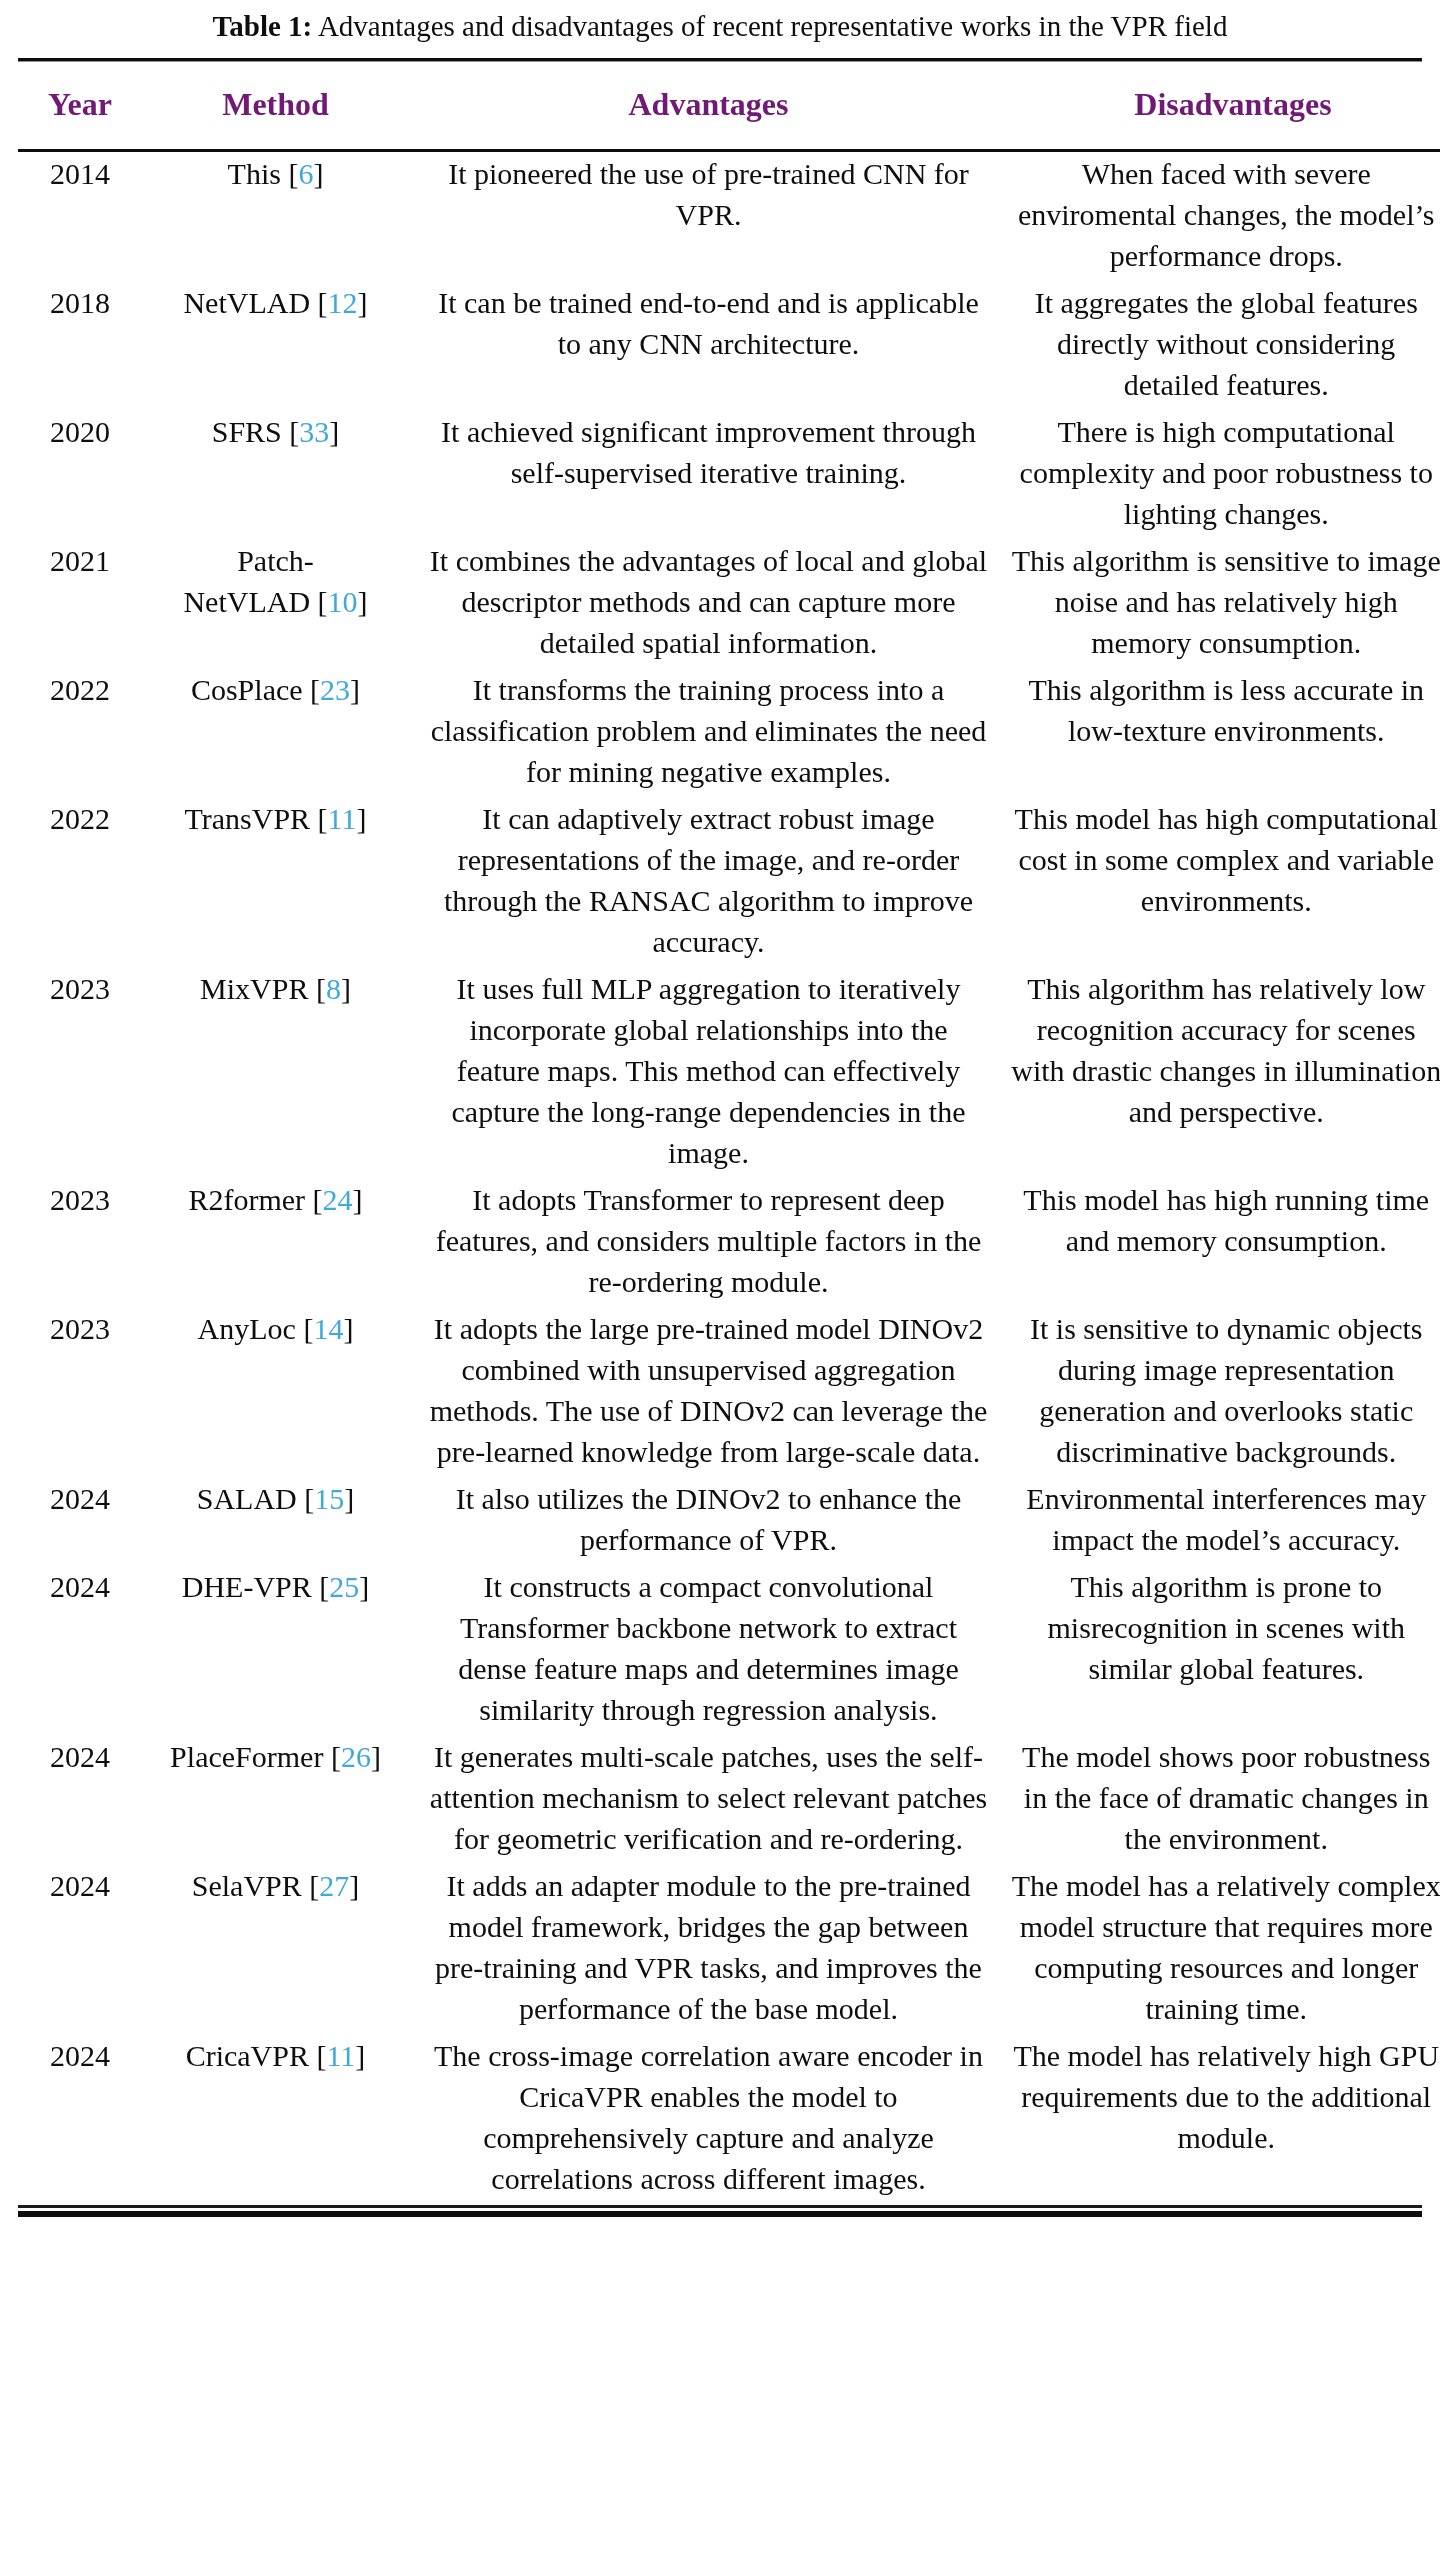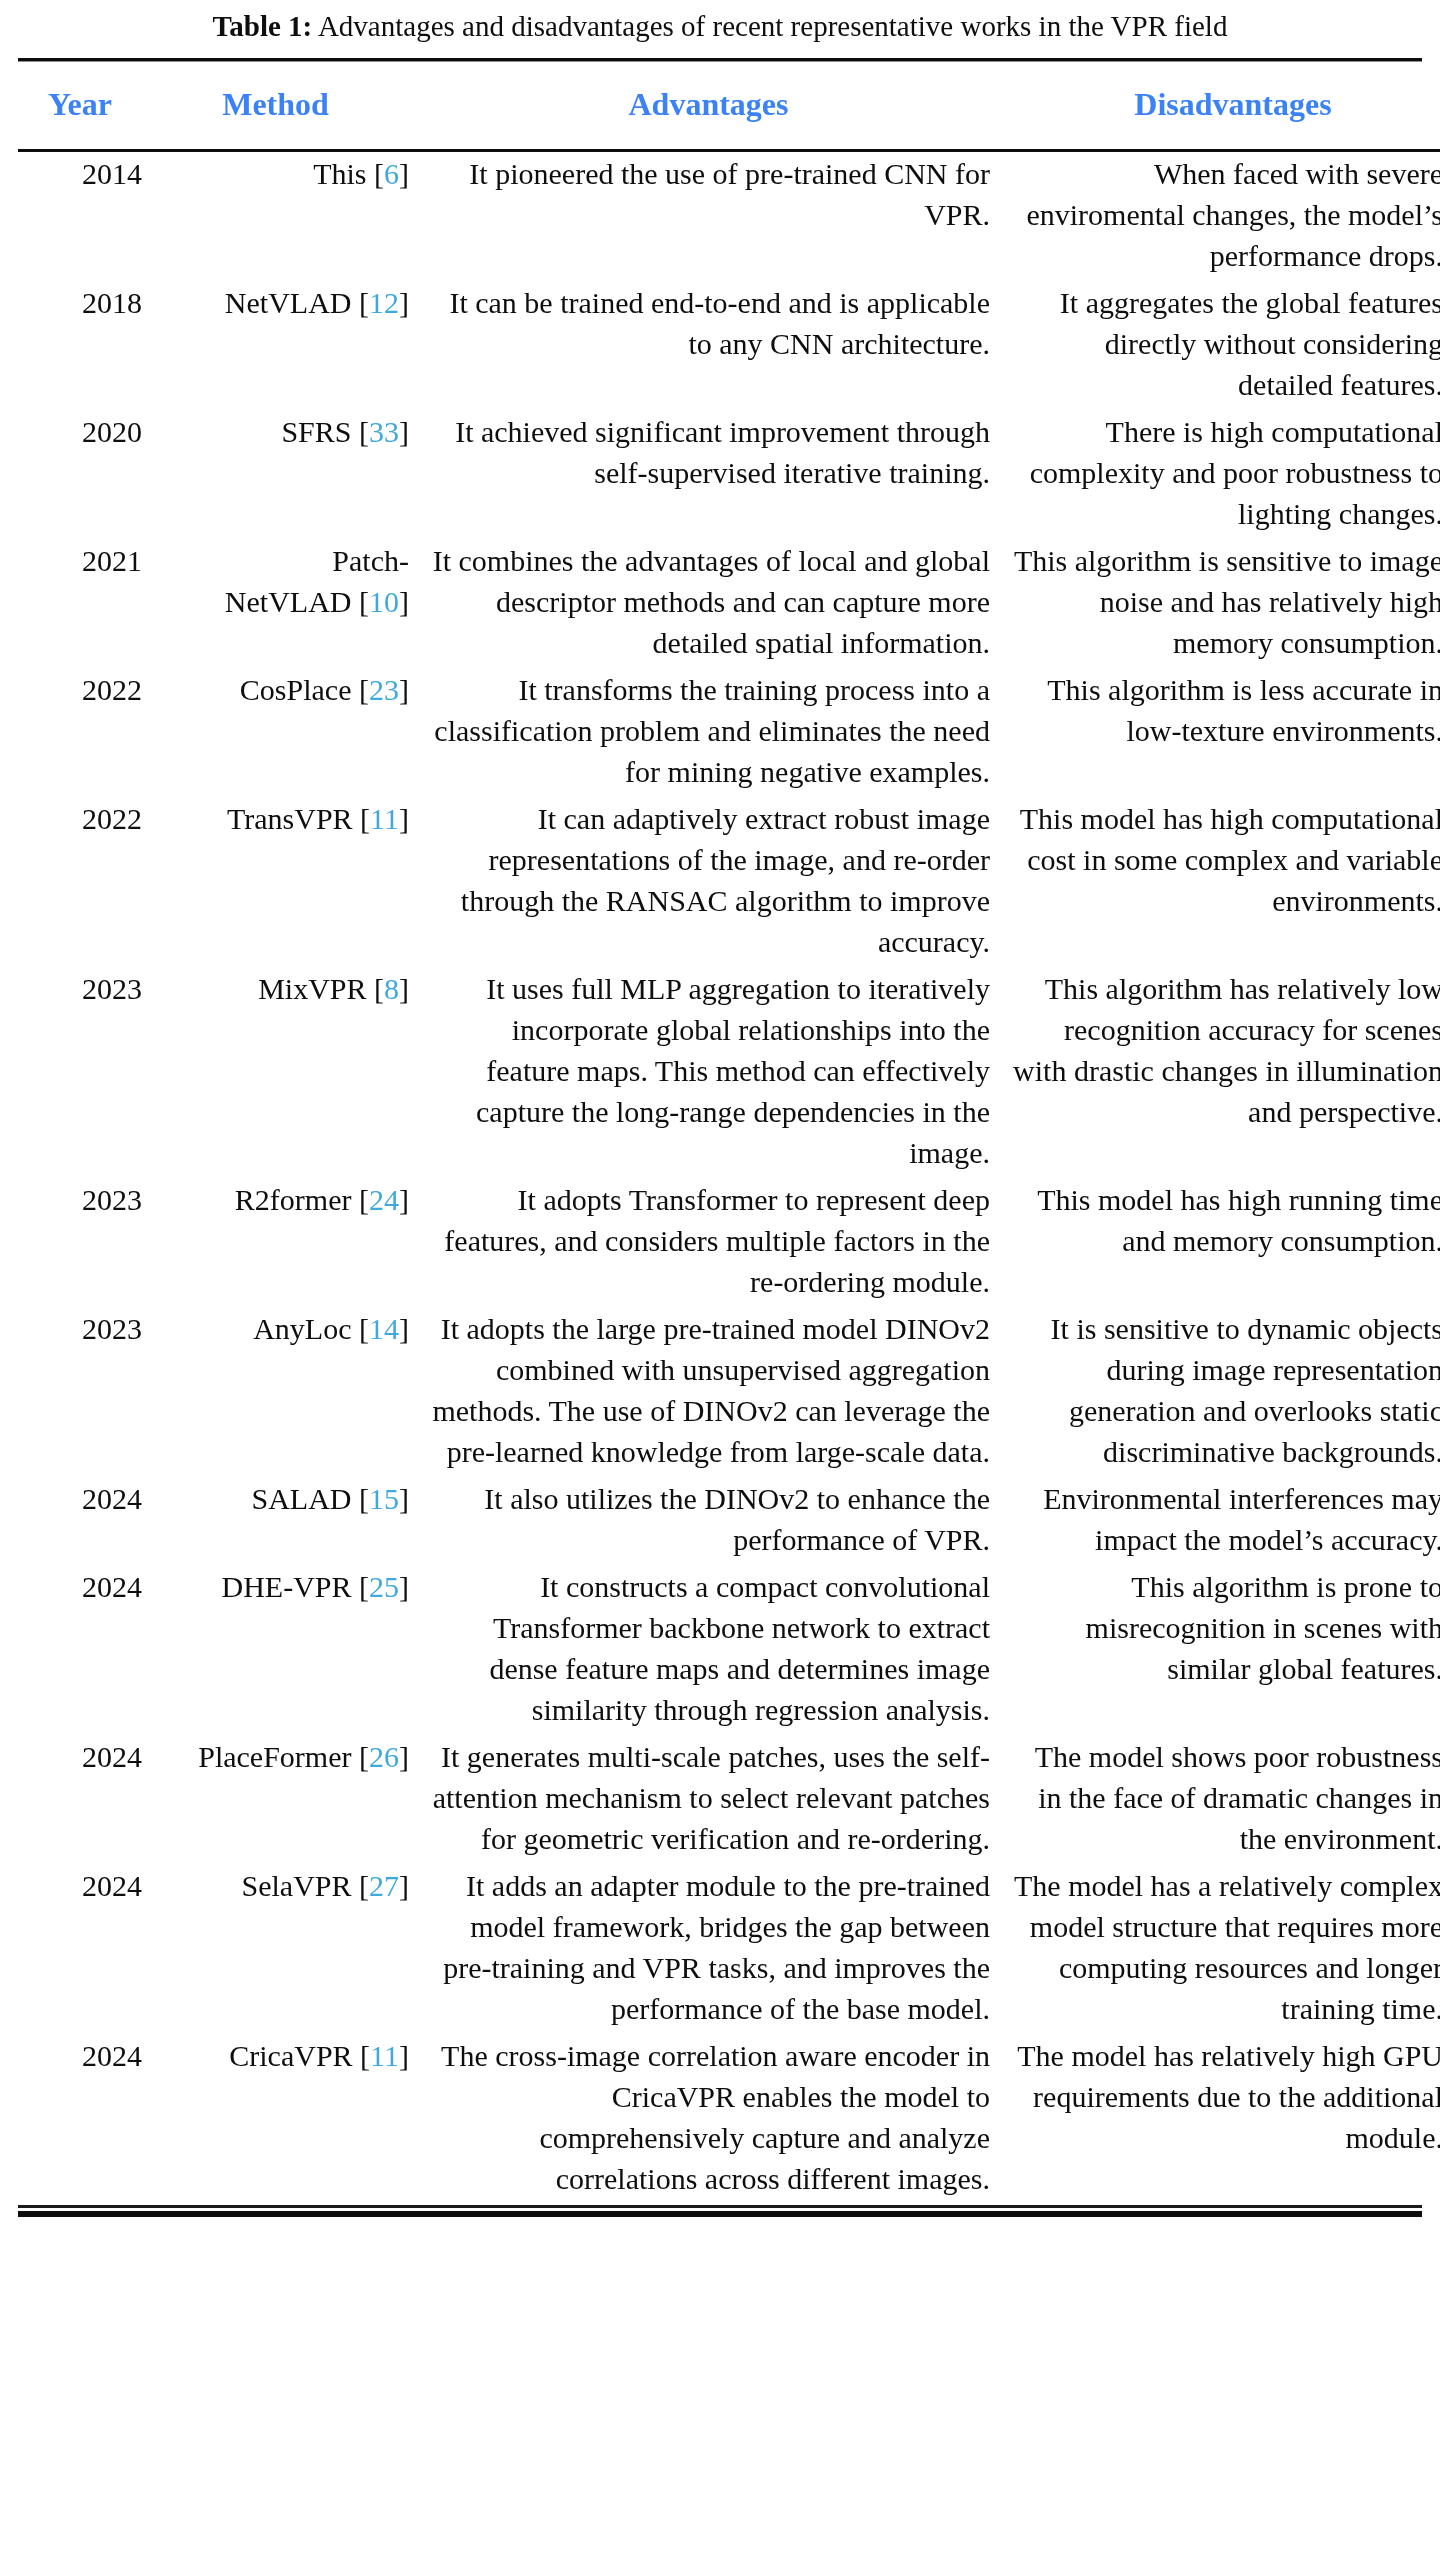--- a/index.html
+++ b/index.html
@@ -45,25 +45,25 @@
     width: 1440px;
     border-collapse: collapse;
     table-layout: fixed;
   }
   thead th {
     font-weight: bold;
     font-size: 32px;
     text-align: center;
     padding: 24px 0 25.5px 0;
     border-bottom: 3px solid #0d0d0d;
-    color: #3b82f6;
+    color: #701a75;
   }
   tbody td {
     vertical-align: top;
-    text-align: right;
+    text-align: center;
     font-size: 30px;
     line-height: 41px;
     padding: 1.5px 0 4.5px 0;
     color: #0e0e0e;
   }
   td.year-cell { }
   td.method-cell .method-name { white-space: pre-line; }
   td.adv-cell  { padding-left: 18px; padding-right: 18px; }
   td.dis-cell  { padding-left: 1.5px;  padding-right: 15px; }
   .cite { color: #3fa9dc; text-decoration: none; cursor: pointer; }

